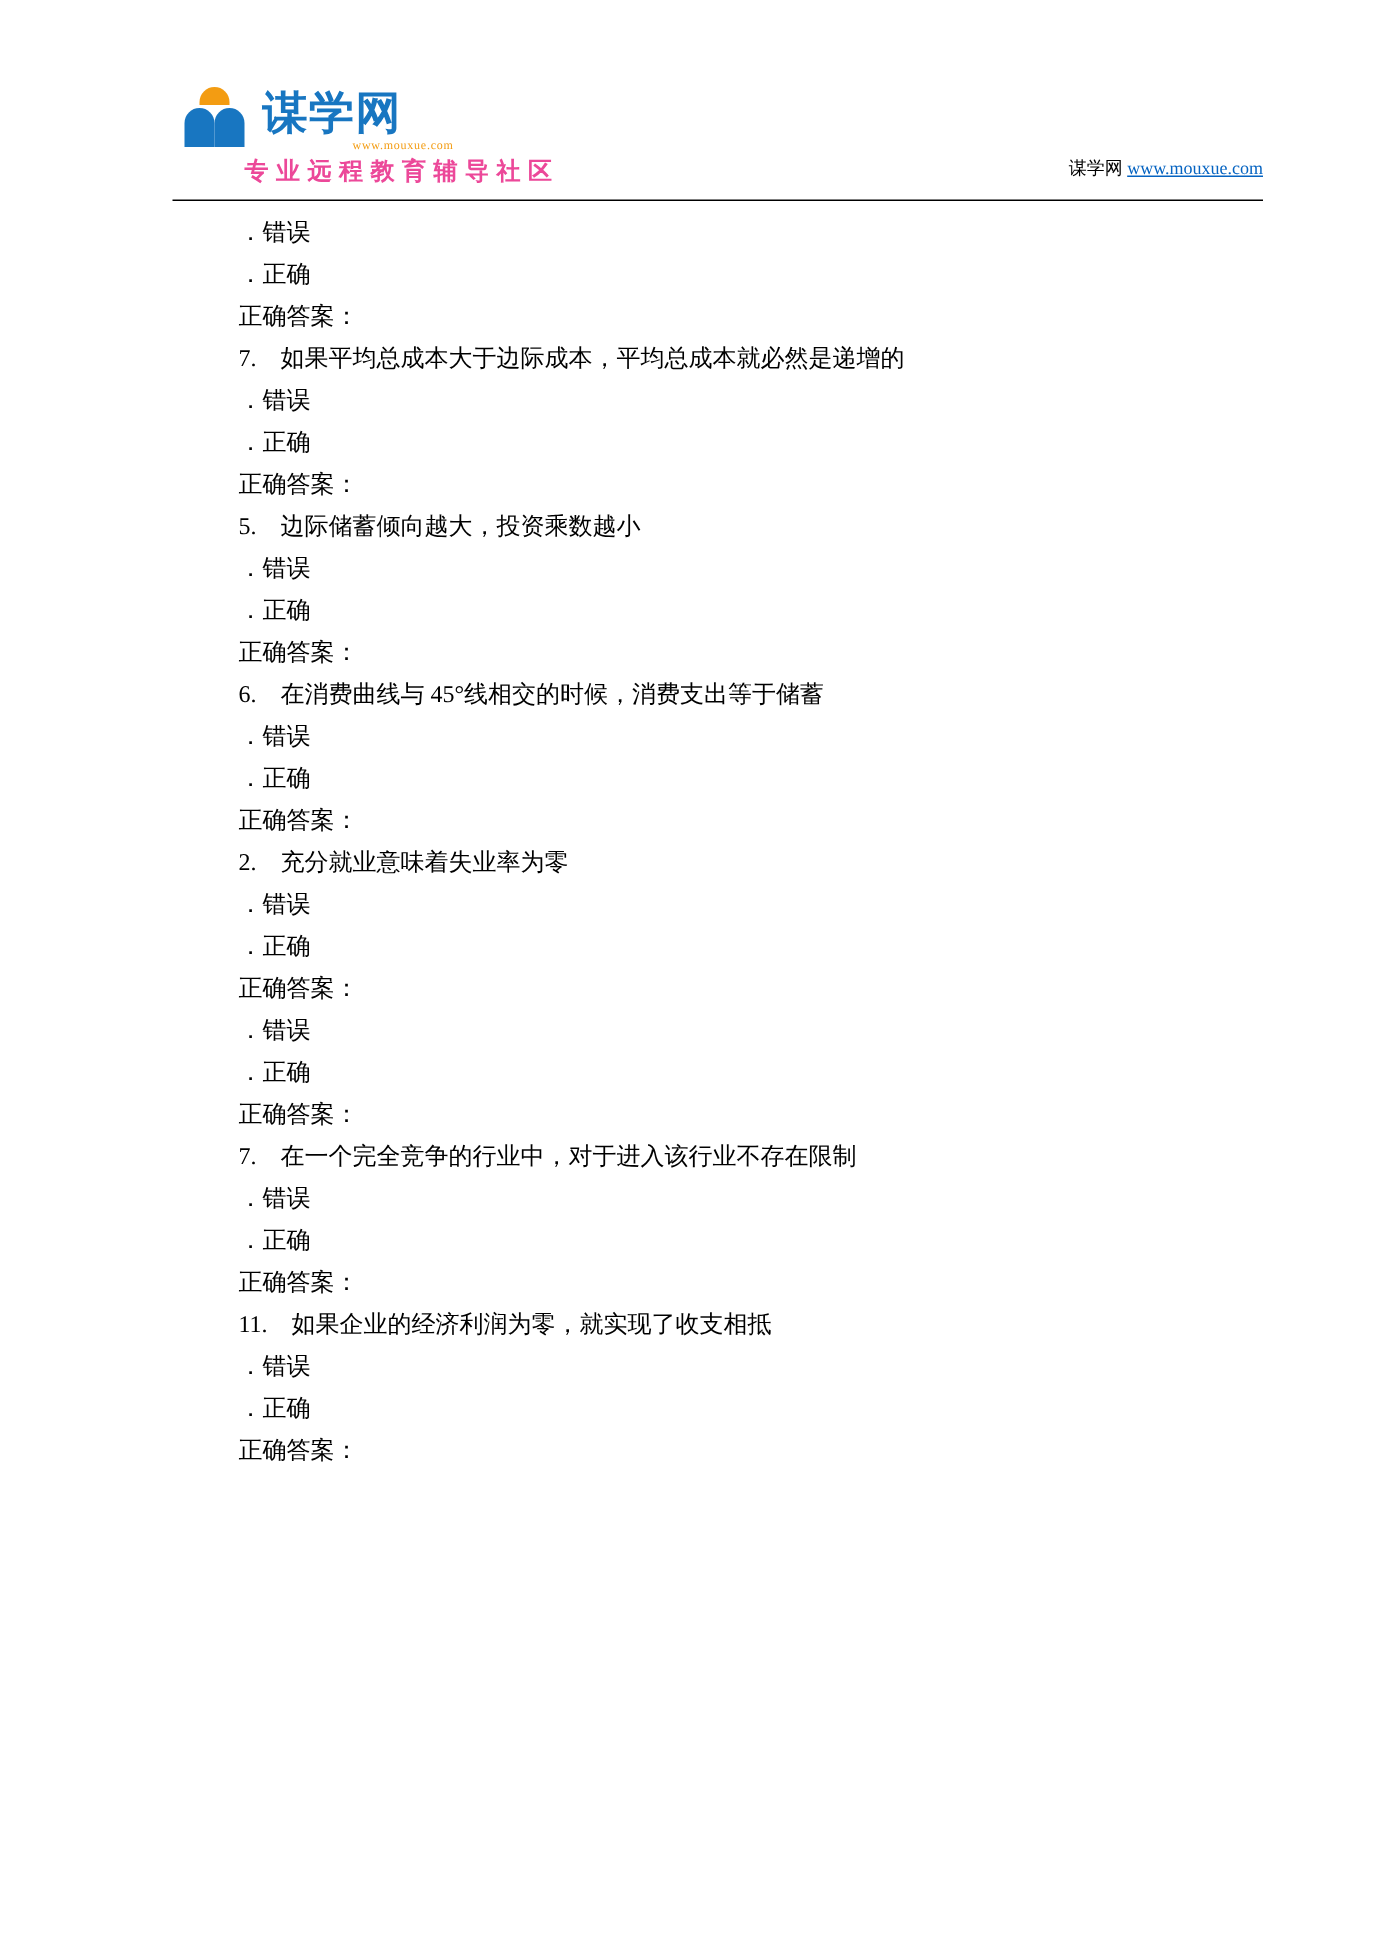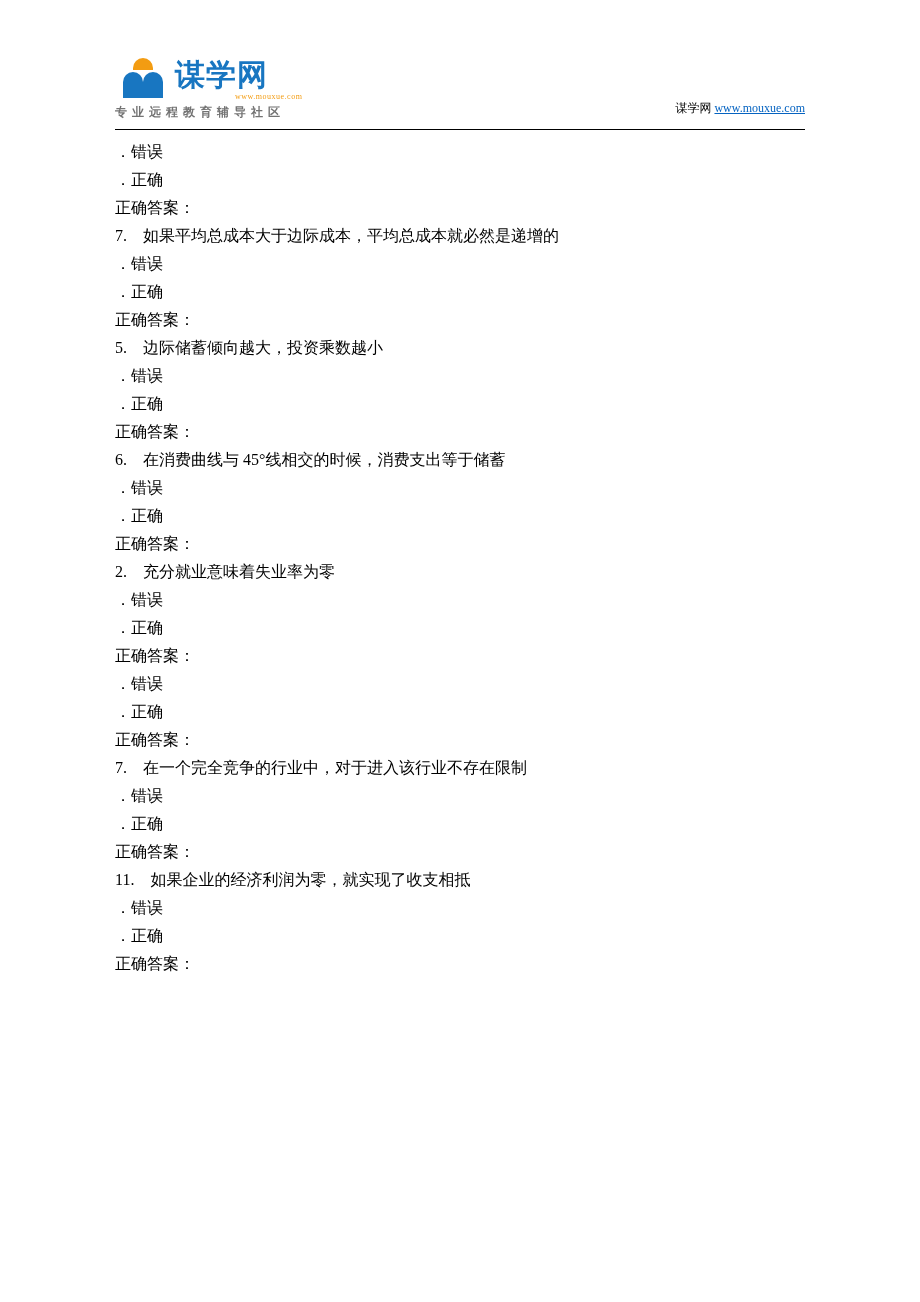--- a/index.html
+++ b/index.html
@@ -3,21 +3,21 @@
   <meta charset="utf-8">
   <style>
     body {
       margin: 0;
       padding: 0;
       background: #ffffff;
       font-family: "SimSun", "宋体", serif;
       width: 920px;
     }
     .page-container {
-      padding: 55px 115px 40px 115px;
+      padding: 55px 78px 40px 115px;
     }
     .header {
       display: flex;
       justify-content: space-between;
       align-items: flex-end;
       margin-bottom: 8px;
     }
     .logo-block {
       display: flex;
       flex-direction: column;
@@ -67,45 +67,47 @@
       letter-spacing: 1px;
     }
     .logo-url-small {
       font-size: 8px;
       color: #f39c12;
       margin-left: 60px;
       margin-top: -4px;
       letter-spacing: 0.5px;
     }
     .logo-tagline {
-      font-size: 12px;
-      color: #737373;
+      font-size: 16px;
+      color: #ec4899;
       font-weight: bold;
       letter-spacing: 5px;
       margin-top: 3px;
+      margin-left: 48px;
     }
     .header-right {
       font-size: 12px;
       color: #000;
       padding-bottom: 4px;
       margin-left: 32px;
     }
     .header-link {
       color: #0563c1;
       text-decoration: underline;
     }
     .divider {
       border: none;
       border-top: 1px solid #000;
       margin: 0 0 8px 0;
     }
     .content {
       font-size: 16px;
       line-height: 1.75;
       color: #000;
+      margin-left: 44px;
     }
     .content p {
       margin: 0;
     }
   </style>
 </head>
 <body>
 
 <div class="page-container">
 

